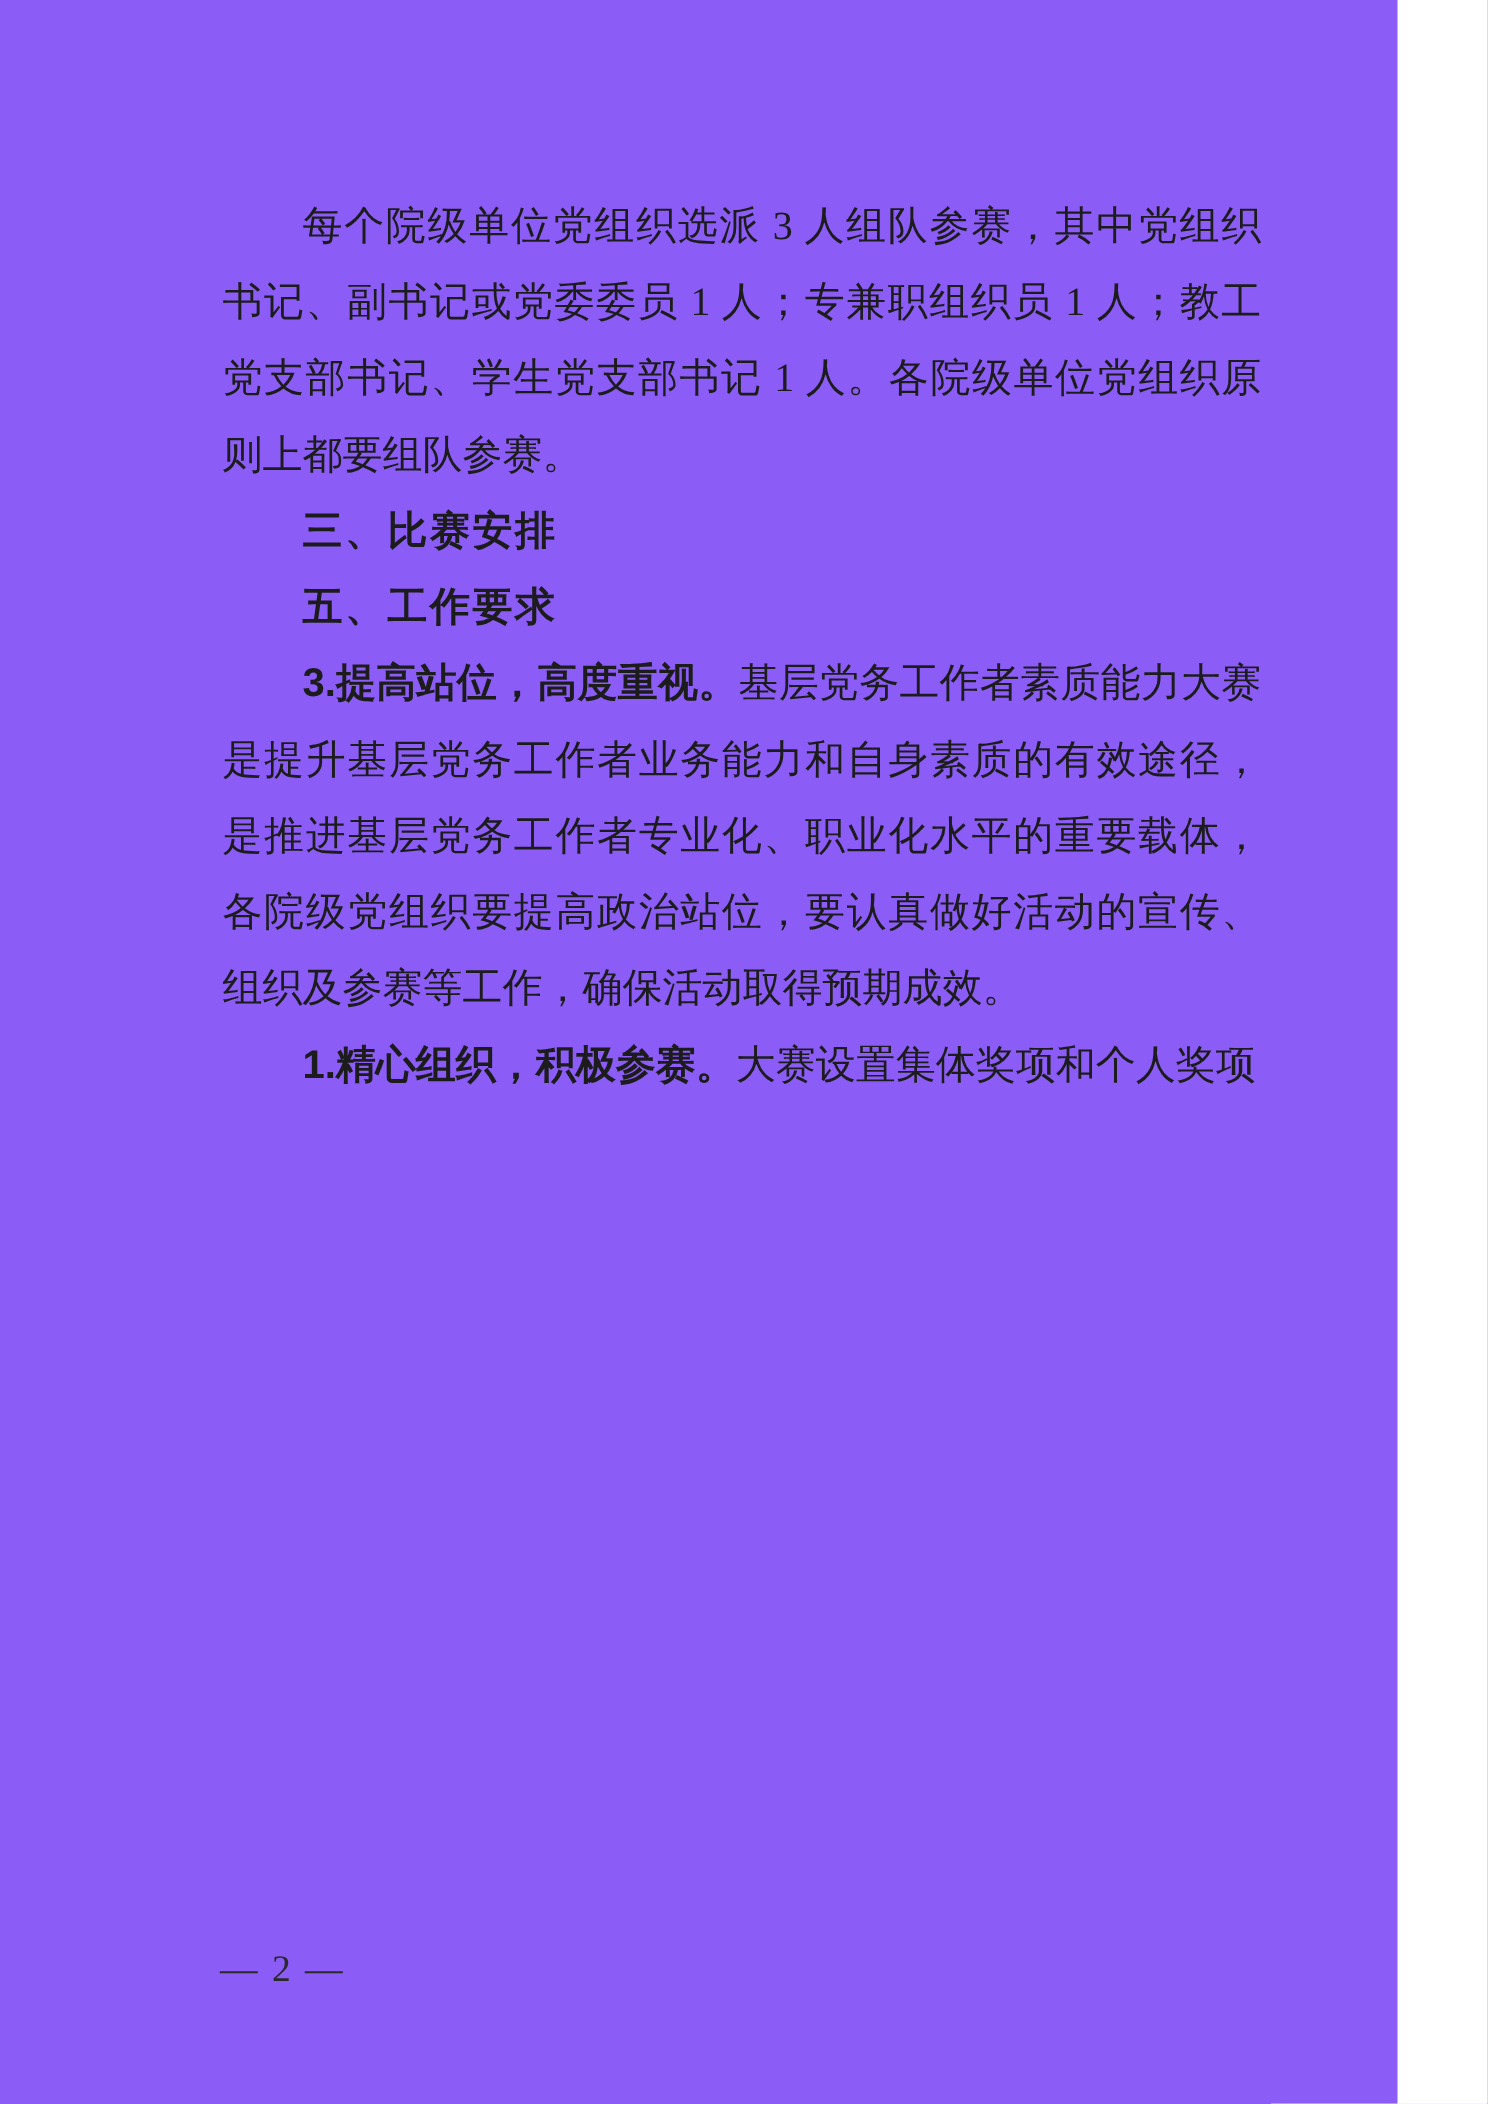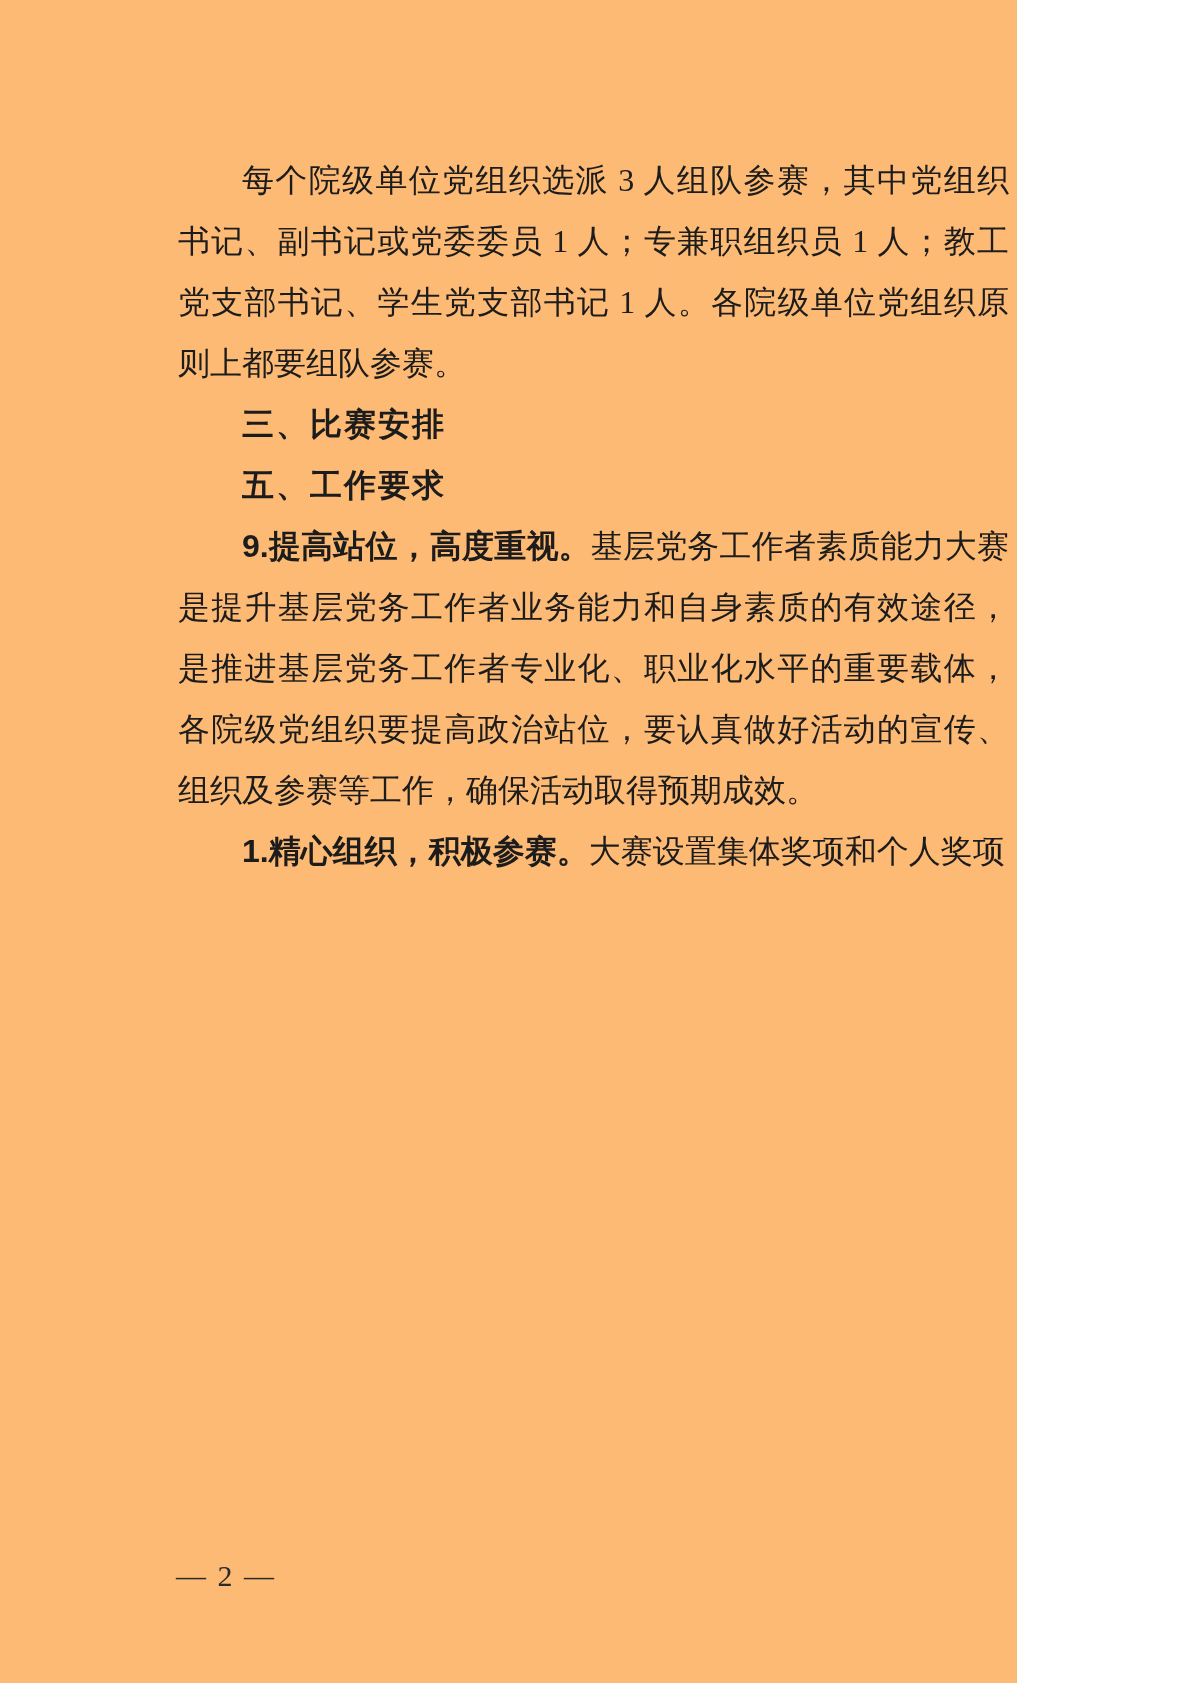--- a/index.html
+++ b/index.html
@@ -2,23 +2,23 @@
 <html lang="zh"><head>
 <meta charset="utf-8">
 <style>
   html, body {
     margin: 0;
     padding: 0;
     background: #ffffff;
   }
   .page {
     position: relative;
-    width: 1017px;
+    width: 1118px;
     height: 1683px;
-    background: #fdba74;
+    background: #8b5cf6;
     overflow: hidden;
     font-family: "Liberation Serif", "DejaVu Serif", serif;
   }
   .content {
     position: absolute;
     left: 178px;
     top: 150px;
     width: 831px;
     color: #1c1c1c;
     font-size: 32px;
@@ -59,20 +59,20 @@
 
     <p class="para">每个院级单位党组织选派 3 人组队参赛，其中党组织书记、副书记或党委委员 1 人；专兼职组织员 1 人；教工党支部书记、学生党支部书记 1 人。各院级单位党组织原则上都要组队参赛。</p>
 
     <p class="heading">三、比赛安排</p>
 
 
 
 
     <p class="heading">五、工作要求</p>
 
-    <p class="para"><span class="lead">9.提高站位，高度重视。</span><span>基层党务工作者素质能力大赛是提升基层党务工作者业务能力和自身素质的有效途径，是推进基层党务工作者专业化、职业化水平的重要载体，各院级党组织要提高政治站位，要认真做好活动的宣传、组织及参赛等工作，确保活动取得预期成效。</span></p>
+    <p class="para"><span class="lead">3.提高站位，高度重视。</span><span>基层党务工作者素质能力大赛是提升基层党务工作者业务能力和自身素质的有效途径，是推进基层党务工作者专业化、职业化水平的重要载体，各院级党组织要提高政治站位，要认真做好活动的宣传、组织及参赛等工作，确保活动取得预期成效。</span></p>
 
     <p class="para"><span class="lead">1.精心组织，积极参赛。</span><span>大赛设置集体奖项和个人奖项</span></p>
 
   </div>
 
   <div class="page-footer">— 2 —</div>
 </div>
 
 </body></html>

